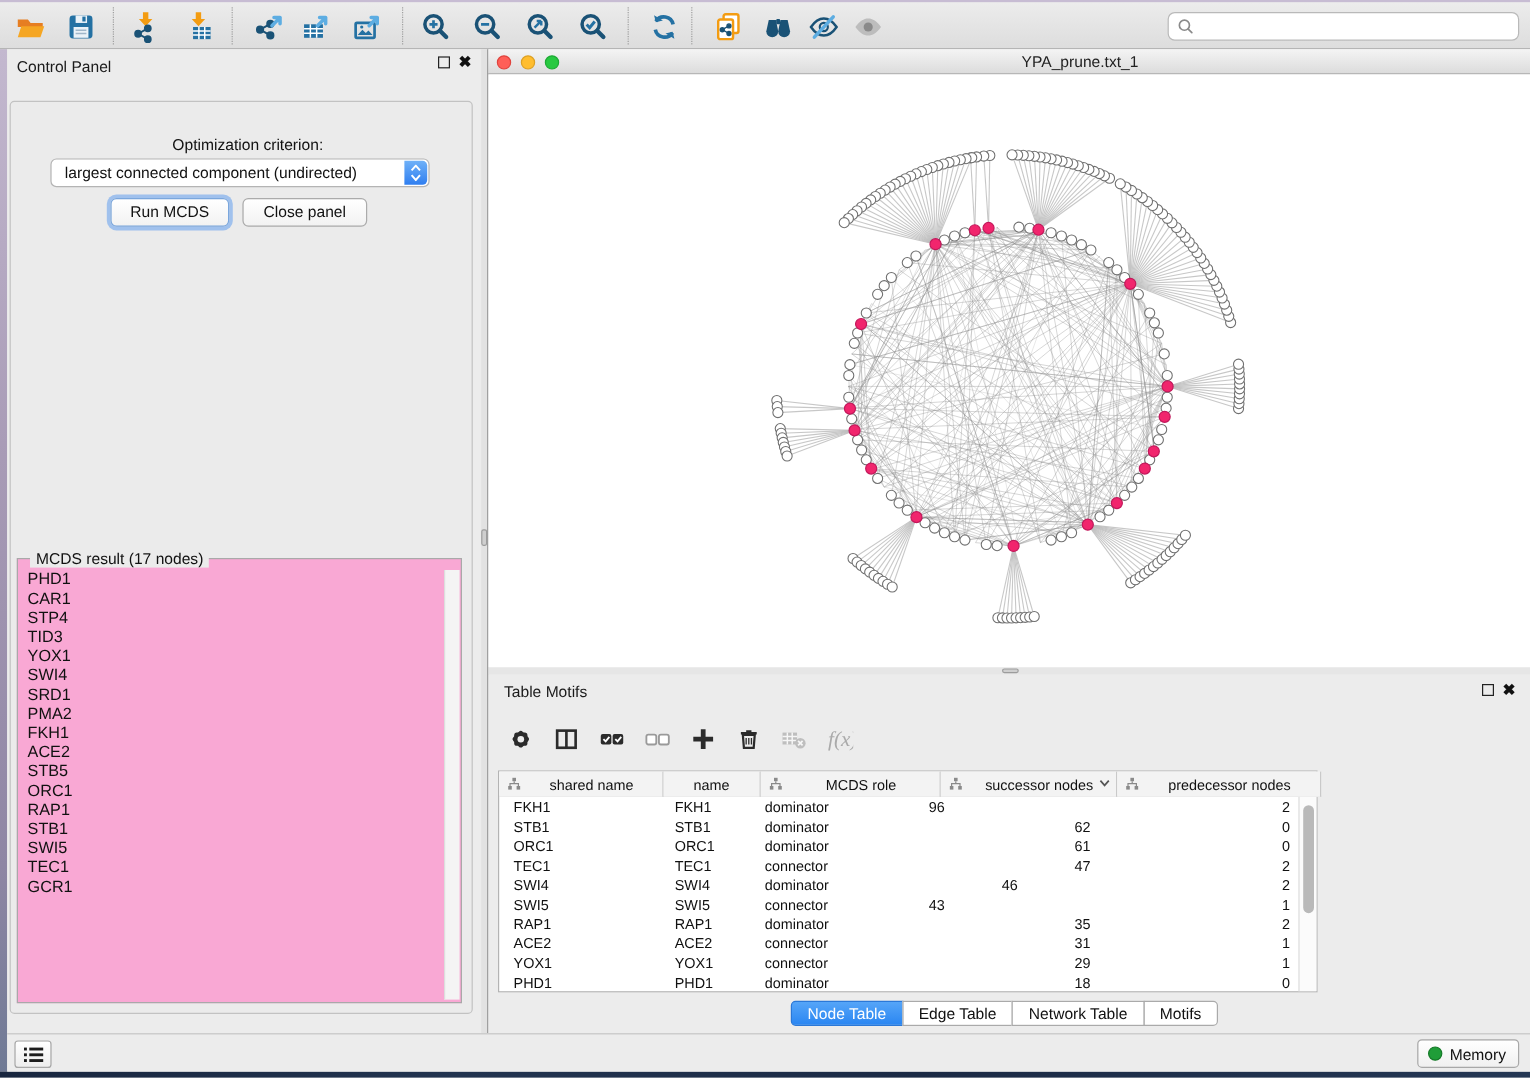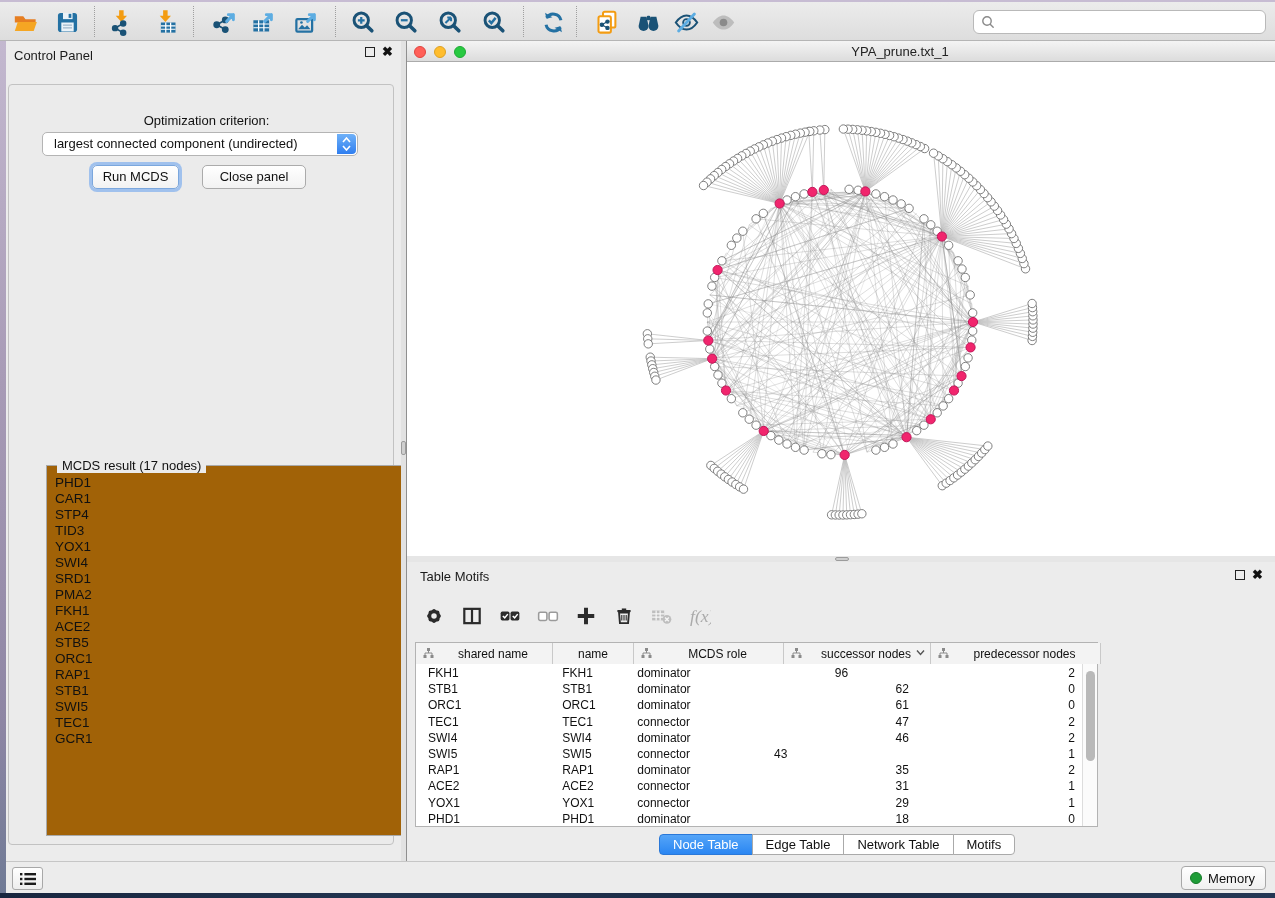--- a/index.html
+++ b/index.html
@@ -25,23 +25,23 @@
   .seg-tabs { position:absolute; display:flex; }
   .seg { height:21px; line-height:19px; font-size:13px; padding:0 13px; background:#fff; border:1px solid #aaa; color:#111; margin-left:-1px; text-align:center; }
   .seg:first-child { border-radius:4px 0 0 4px; margin-left:0; }
   .seg:last-child { border-radius:0 4px 4px 0; }
   .seg.active { background:linear-gradient(180deg,#55a5f8,#2a86f2); color:#fff; border-color:#2a78d8; }
   #cp-tabs { left:72px; top:33px; }
   #opt-label { position:absolute; left:0; top:72px; width:100%; text-align:center; font-size:13px; color:#111; }
   #criterion { position:absolute; left:36px; top:91px; width:316px; height:24px; background:#fff; border:1px solid #b4b4b4; border-radius:5px; font-size:13px; color:#111; line-height:22px; padding-left:11px; }
   #criterion .stepper { position:absolute; right:1px; top:1px; width:19px; height:20px; border-radius:0 4px 4px 0; background:linear-gradient(180deg,#6fb1f8,#2f7ef0); display:flex; flex-direction:column; align-items:center; justify-content:center; gap:2px; }
   .push-btn { position:absolute; height:24px; background:linear-gradient(180deg,#ffffff,#f2f2f2); border:1px solid #ababab; border-radius:5px; font-size:13px; color:#111; text-align:center; line-height:22px; }
-  #run-btn { left:86px; top:124px; width:87px; box-shadow:0 0 0 3px rgba(98,158,239,.55); border-color:#7ba7dd; }
+  #run-btn { left:86px; top:124px; width:99px; box-shadow:0 0 0 3px rgba(98,158,239,.55); border-color:#7ba7dd; }
   #closepanel-btn { left:196px; top:124px; width:104px; }
-  #mcds-box { position:absolute; left:8px; top:424px; width:371px; height:371px; border:1px solid #a9a9a9; background:#a16207;margin-left:32px; }
+  #mcds-box { position:absolute; left:8px; top:424px; width:371px; height:371px; border:1px solid #a9a9a9; background:#f9a8d4; }
   #mcds-box-title { position:absolute; left:10px; top:-8px; background:#ebebeb; padding:0 5px; font-size:13px; color:#111; }
   #mcds-list { position:absolute; left:2px; top:9px; bottom:2px; right:15px; overflow:hidden; font-size:13.5px; color:#111; }
   #mcds-list div { padding-left:6px; line-height:16px; }
   #mcds-scroll { position:absolute; right:1px; top:9px; bottom:2px; width:13px; background:#f4f4f4; border-left:1px solid #ddd; }
   
   #split-v { left:401px; top:41px; width:6px; height:820px; background:#e2e2e2; border-right:1px solid #8f8f8f; }
   #split-v .grip { position:absolute; left:0; top:400px; width:5px; height:14px; background:#cfcfcf; border:1px solid #9c9c9c; border-radius:2px; }
   #split-h { left:407px; top:556px; width:868px; height:6px; background:#e6e6e6; }
   #split-h .grip { position:absolute; left:428px; top:1px; width:14px; height:4px; background:#cfcfcf; border:1px solid #9c9c9c; border-radius:2px; }
   
@@ -1055,21 +1055,21 @@
             </g>
           </svg>
           <span class="lbl">predecessor nodes</span>
         </div>
       </div>
     <div id="tbl-body">
         <div class="tr">
           <div class="td" style="width:137px;padding-left:12px">FKH1</div>
           <div class="td" style="width:81px;padding-left:13px">FKH1</div>
           <div class="td" style="width:150px;padding-left:9px">dominator</div>
-          <div class="td" style="width:147px;padding-right:8px;text-align:center">96</div>
+          <div class="td" style="width:147px;padding-right:8px;text-align:left">96</div>
           <div class="td" style="width:170px;padding-right:7px;text-align:right">2</div>
         </div>
         <div class="tr">
           <div class="td" style="width:137px;padding-left:12px">STB1</div>
           <div class="td" style="width:81px;padding-left:13px">STB1</div>
           <div class="td" style="width:150px;padding-left:9px">dominator</div>
           <div class="td" style="width:147px;padding-right:8px;text-align:right">62</div>
           <div class="td" style="width:170px;padding-right:7px;text-align:right">0</div>
         </div>
         <div class="tr">
@@ -1083,21 +1083,21 @@
           <div class="td" style="width:137px;padding-left:12px">TEC1</div>
           <div class="td" style="width:81px;padding-left:13px">TEC1</div>
           <div class="td" style="width:150px;padding-left:9px">connector</div>
           <div class="td" style="width:147px;padding-right:8px;text-align:right">47</div>
           <div class="td" style="width:170px;padding-right:7px;text-align:right">2</div>
         </div>
         <div class="tr">
           <div class="td" style="width:137px;padding-left:12px">SWI4</div>
           <div class="td" style="width:81px;padding-left:13px">SWI4</div>
           <div class="td" style="width:150px;padding-left:9px">dominator</div>
-          <div class="td" style="width:147px;padding-right:8px;text-align:right">46</div>
+          <div class="td" style="width:147px;padding-right:8px;text-align:center">46</div>
           <div class="td" style="width:170px;padding-right:7px;text-align:right">2</div>
         </div>
         <div class="tr">
           <div class="td" style="width:137px;padding-left:12px">SWI5</div>
           <div class="td" style="width:81px;padding-left:13px">SWI5</div>
           <div class="td" style="width:150px;padding-left:9px">connector</div>
           <div class="td" style="width:147px;padding-right:8px;text-align:left">43</div>
           <div class="td" style="width:170px;padding-right:7px;text-align:right">1</div>
         </div>
         <div class="tr">

